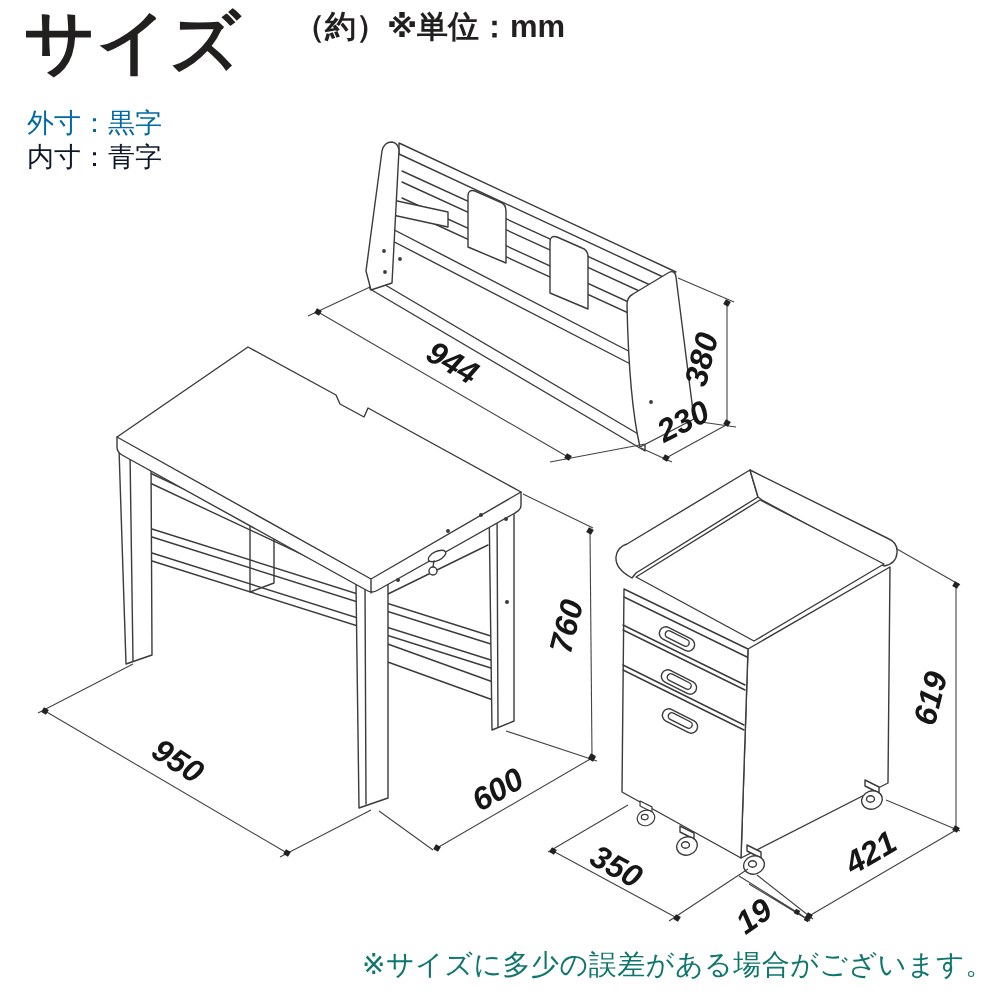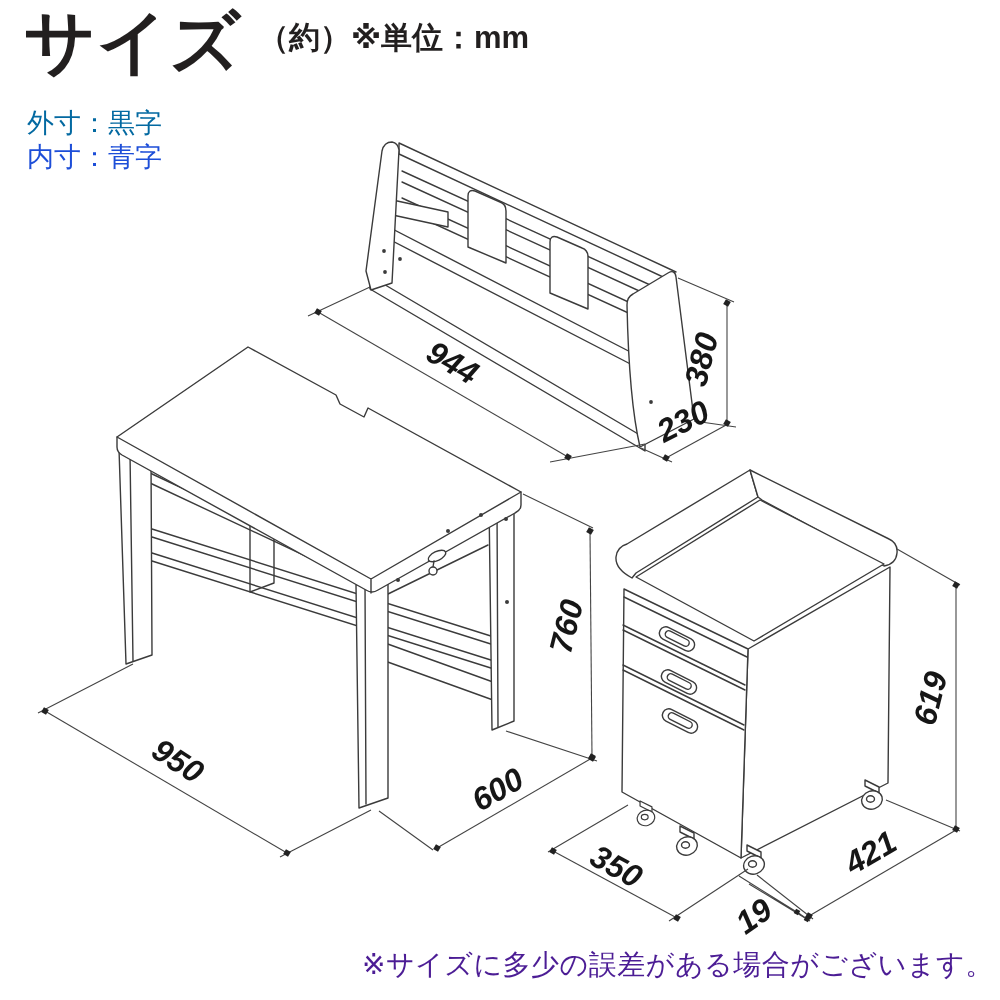--- a/index.html
+++ b/index.html
@@ -1,26 +1,26 @@
 <!DOCTYPE html>
 <html><head>
 <meta charset="utf-8">
 <style>
   html,body{margin:0;padding:0;background:#ffffff;}
   #stage{
     position:relative;width:1000px;height:1000px;background:#ffffff;overflow:hidden;
     font-family:"Liberation Sans","DejaVu Sans",sans-serif;color:#1a1a1a;
   }
-  .header{position:absolute;left:24px;top:6px;display:flex;align-items:center;gap:16px;}
+  .header{position:absolute;left:24px;top:6px;display:flex;align-items:flex-start;gap:16px;}
   .title-main{font-size:70px;font-weight:bold;line-height:1.05;letter-spacing:1px;color:#221f1f;}
-  .title-qualifier{font-size:31px;font-weight:bold;padding-bottom:9px;letter-spacing:0px;color:#221f1f;}
+  .title-qualifier{font-size:31px;font-weight:bold;padding-bottom:9px;letter-spacing:0px;color:#221f1f;margin-left:36px;}
   .legend{position:absolute;left:27px;top:106px;font-size:27px;line-height:34px;font-weight:500;}
   .legend .outer{color:#0369a1;display:block;}
-  .legend .inner{color:#1d4ed8;display:block;}
-  .note{position:absolute;left:362px;top:946px;font-size:28px;color:#4c1d95;letter-spacing:0.5px;}
+  .legend .inner{color:#0f172a;display:block;}
+  .note{position:absolute;left:362px;top:946px;font-size:28px;color:#0f766e;letter-spacing:0.5px;}
   svg{position:absolute;left:0;top:0;}
   .fig path,.fig line,.fig ellipse,.fig rect,.fig circle{stroke:#3b3b3b;stroke-width:1.4;fill:none;stroke-linejoin:round;stroke-linecap:round;}
   .fig .solid{fill:#ffffff;}
   .fig .dot{fill:#3b3b3b;stroke:none;}
   .dims path,.dims line{stroke:#444444;stroke-width:1.1;fill:none;}
   .dims rect.sq{fill:#222222;stroke:none;}
   .dim-label{font-family:"Liberation Sans","DejaVu Sans",sans-serif;font-style:italic;font-weight:bold;font-size:32px;fill:#161616;text-anchor:middle;}
 </style>
 </head>
 <body>

